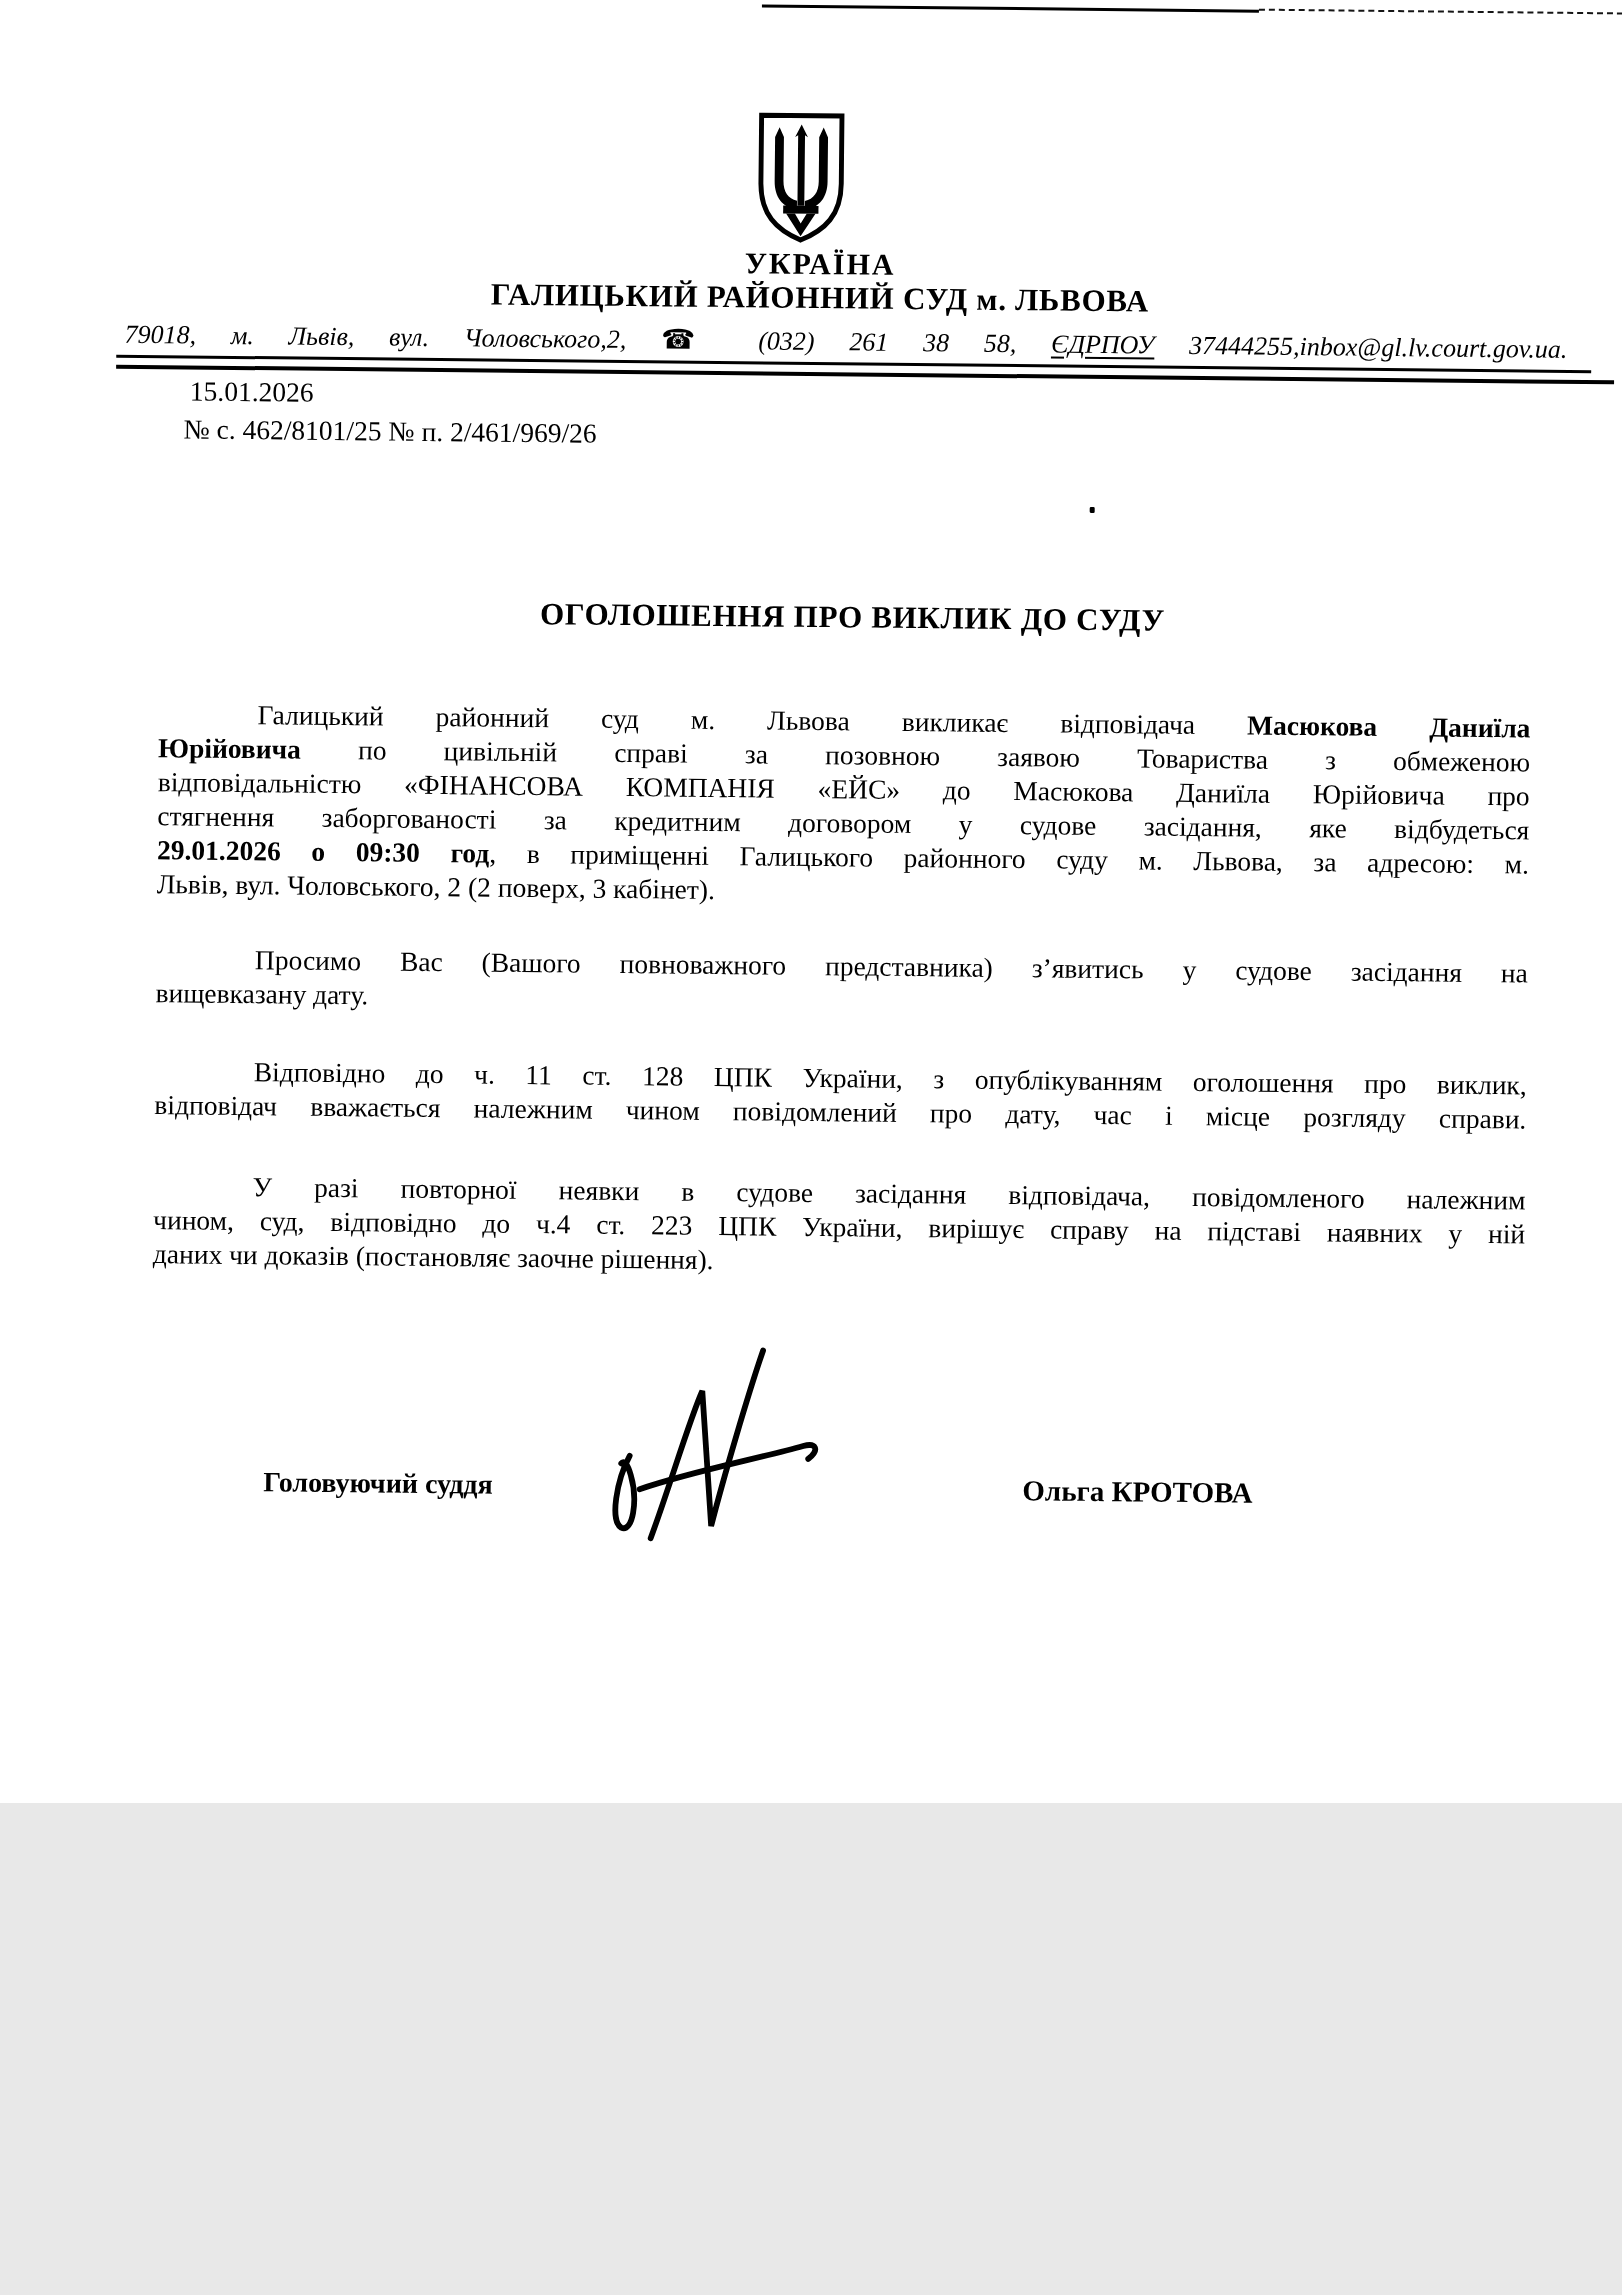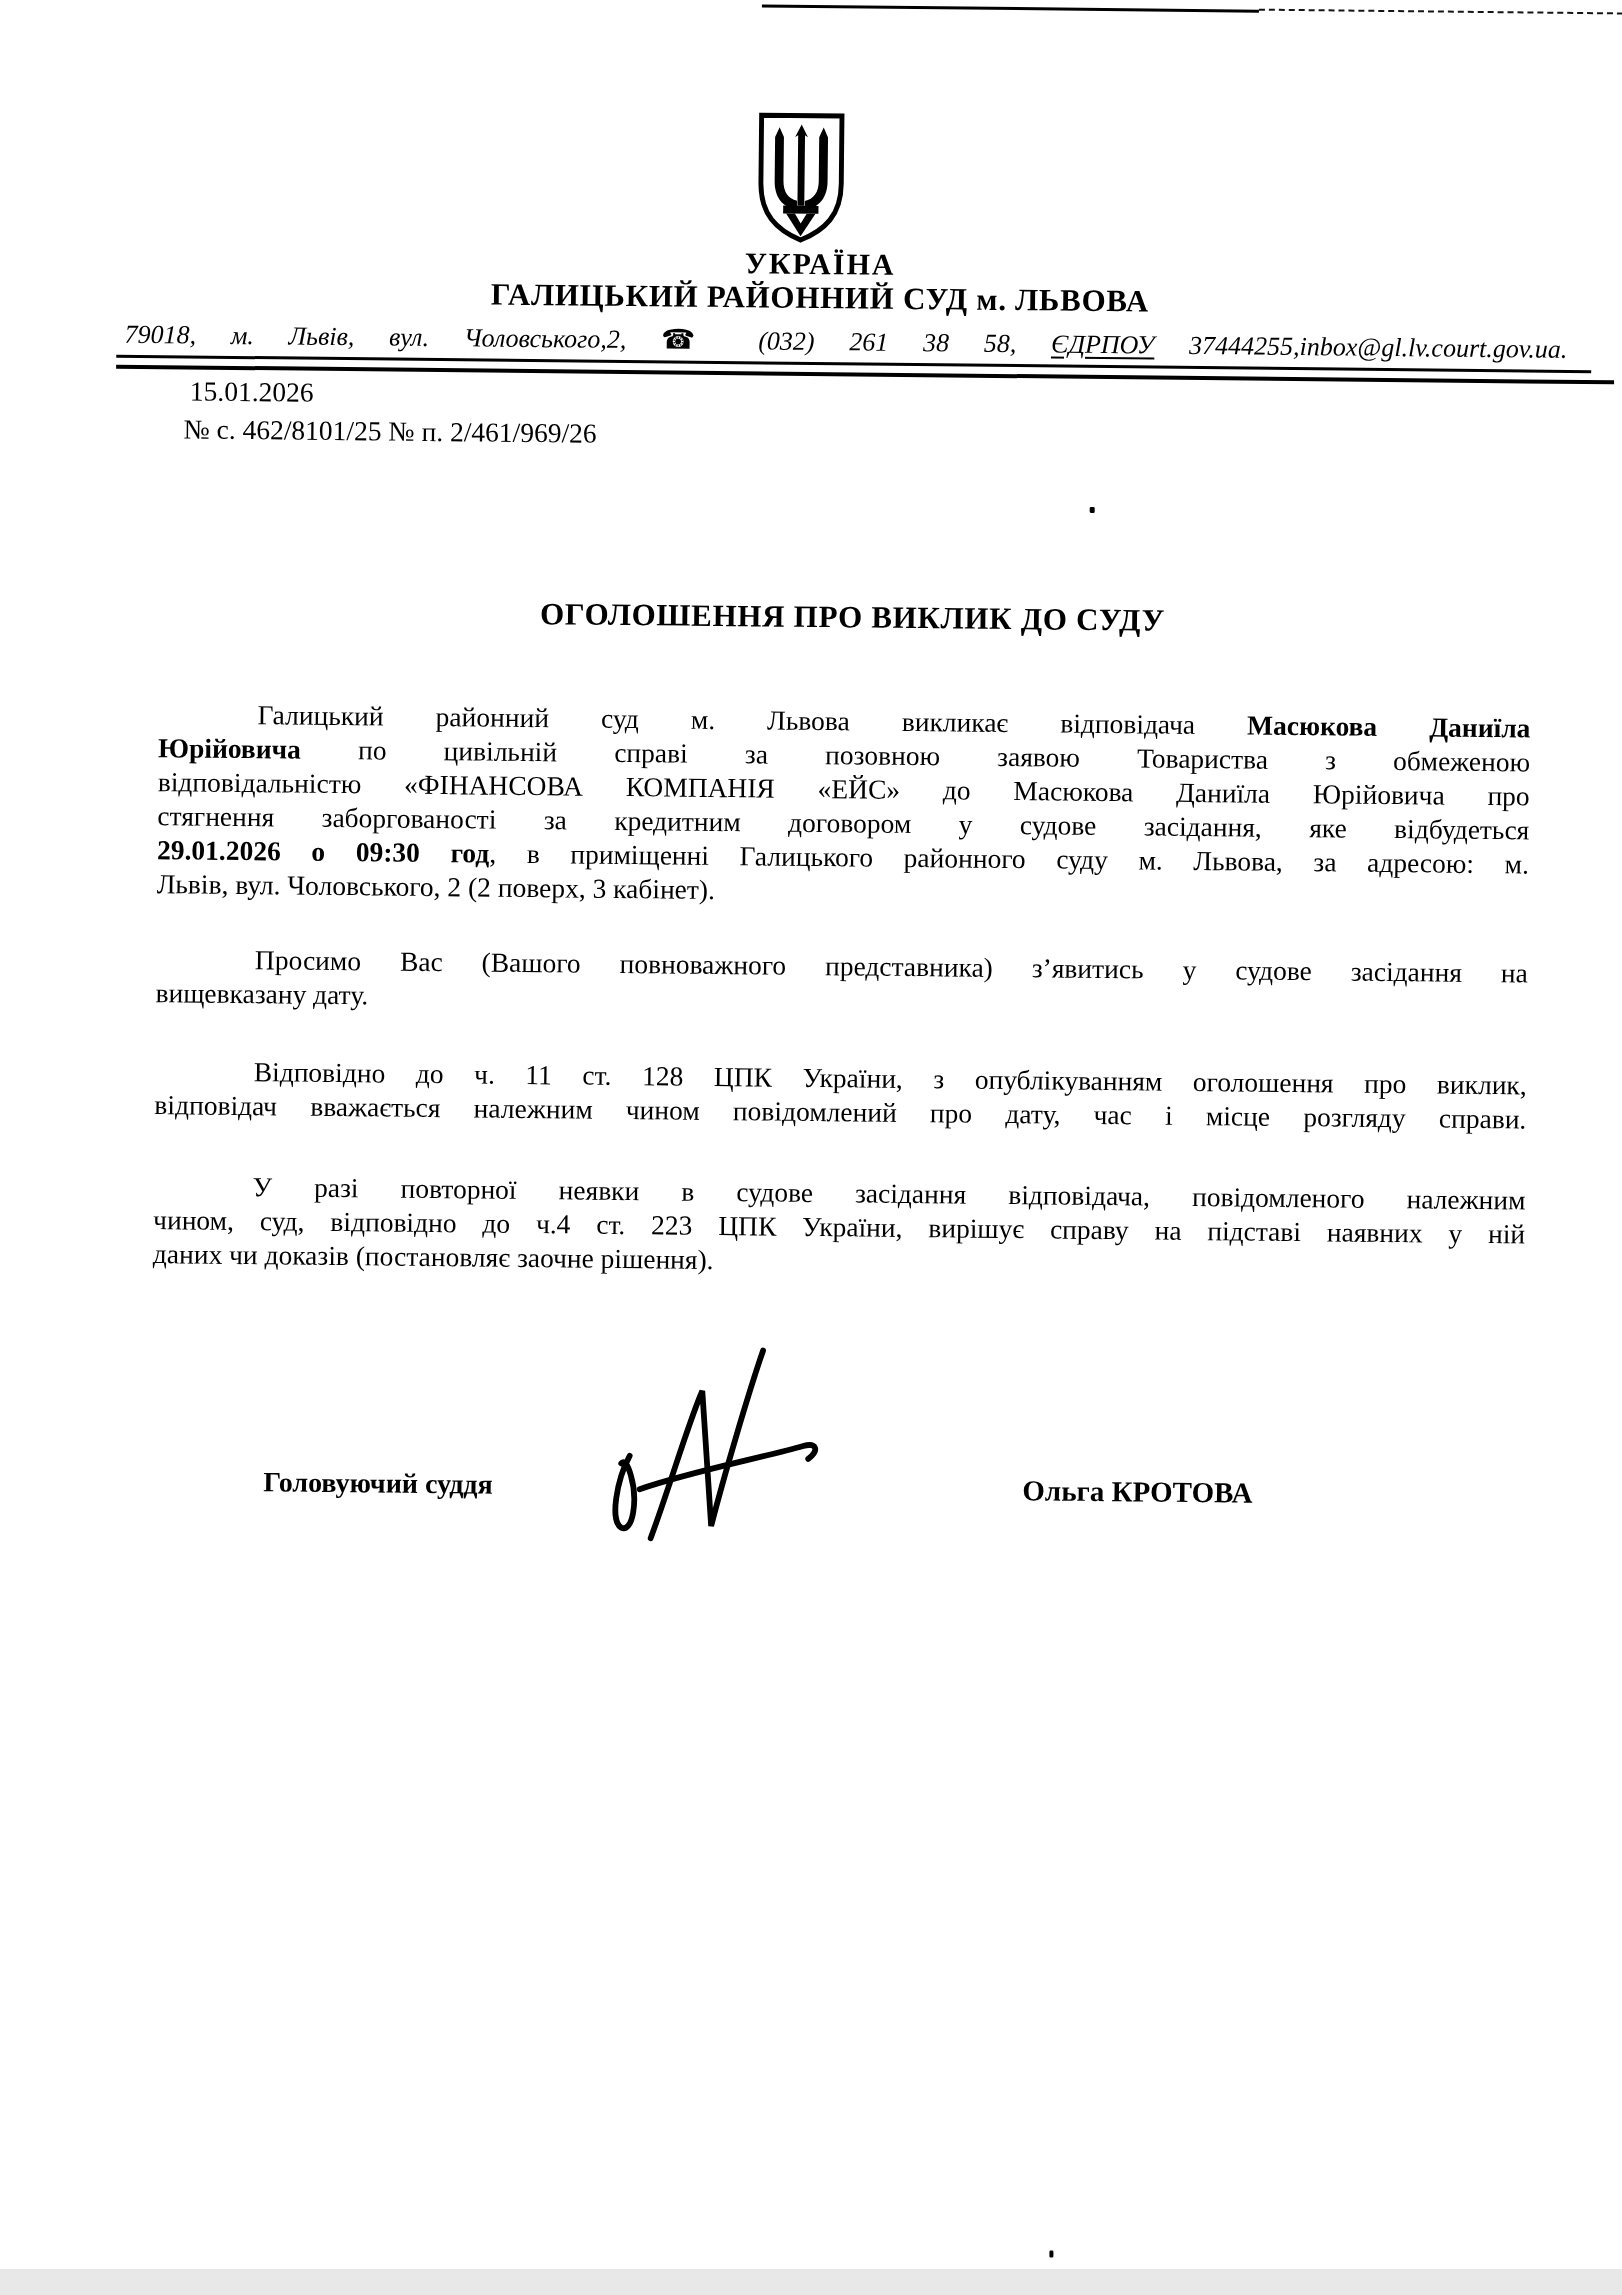--- a/index.html
+++ b/index.html
@@ -1,17 +1,17 @@
 <!DOCTYPE html>
 <html style="font-size:10.5px"><head>
 <meta charset="utf-8">
 <style>
   html,body{margin:0;padding:0;background:#e8e8e8;}
   .page{
-    position:relative;width:1622px;height:2269px;background:#ffffff;
+    position:relative;width:1622px;height:1803px;background:#ffffff;
     overflow:hidden;margin:0 auto;
     font-family:"Liberation Serif","DejaVu Serif",serif;color:#000;
   }
   .rot{position:absolute;left:0;top:0;width:1622px;height:2295px;
        transform:rotate(0.6deg);transform-origin:50% 50%;}
   .abs{position:absolute;}
 
   
   .art-solid{left:750px;top:5.2px;width:497px;height:2.6px;background:#000;}
   .art-dash{left:1247px;top:3.9px;width:364px;height:0;border-top:2.6px dashed #141414;}

